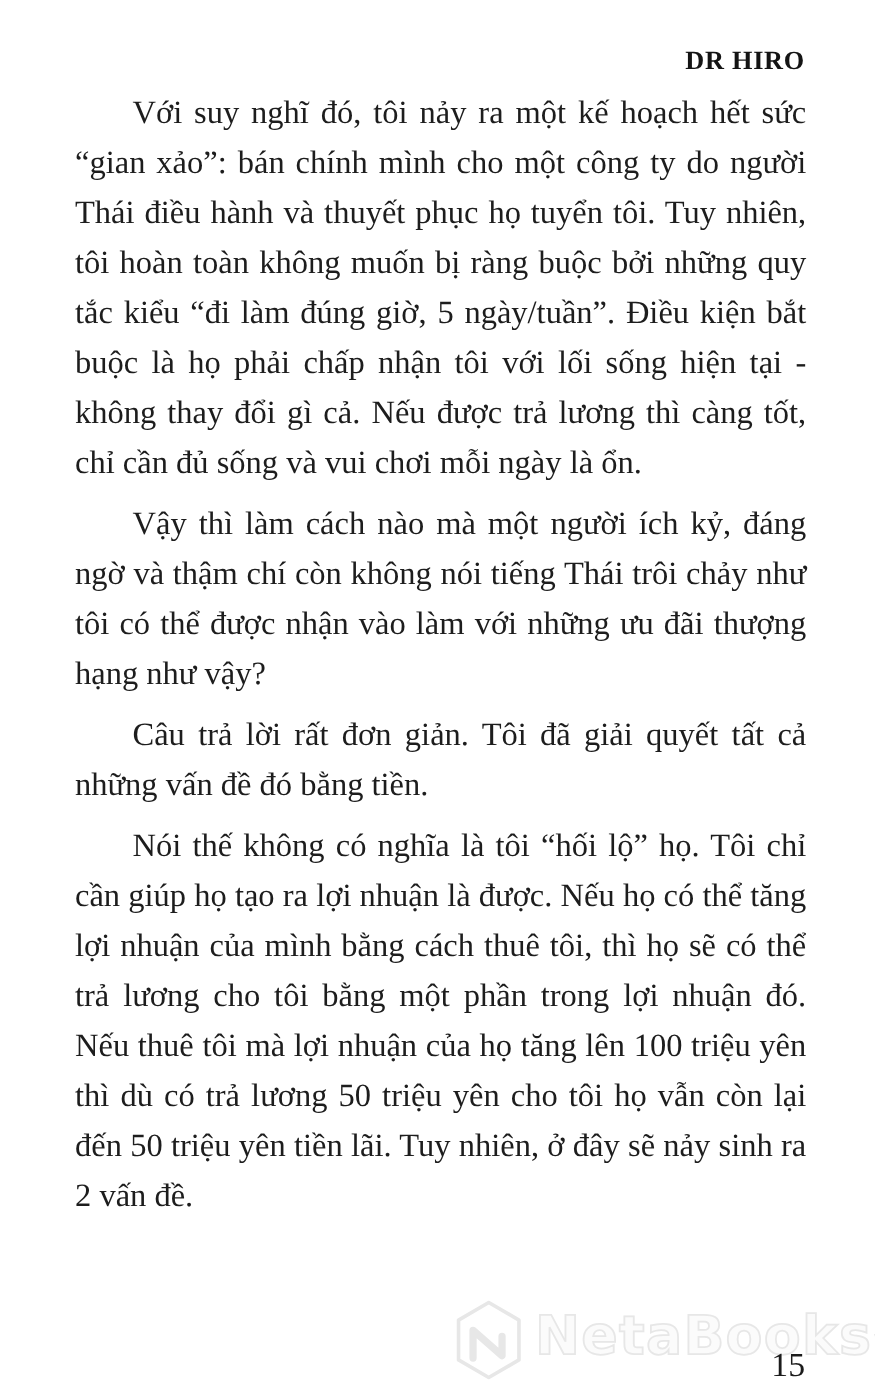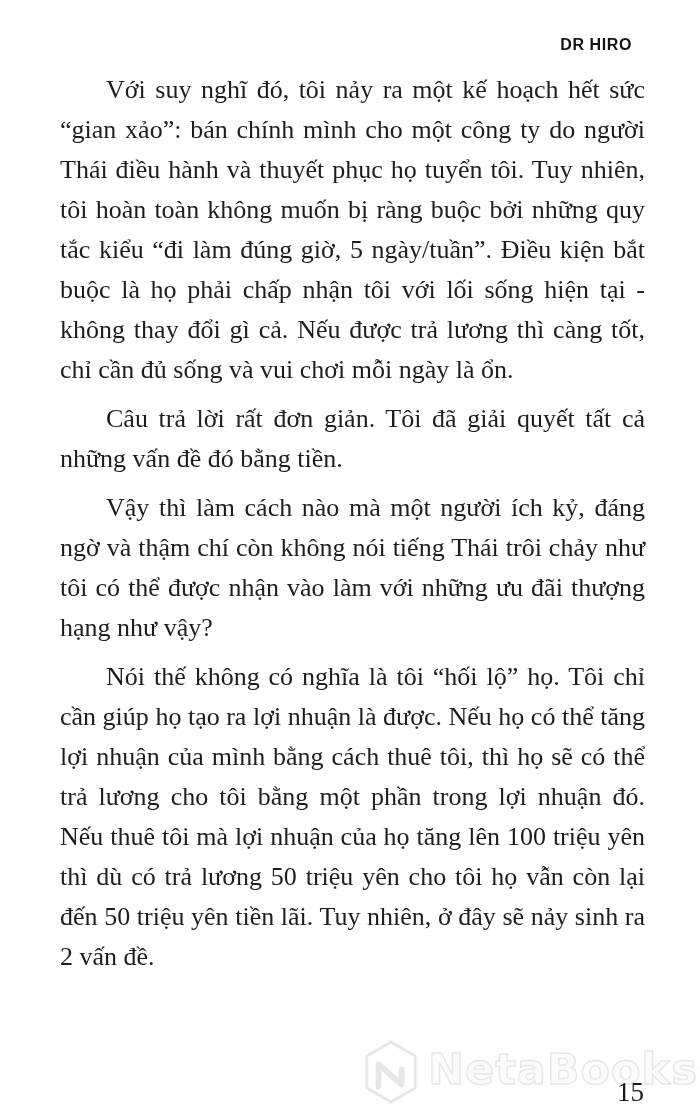--- a/index.html
+++ b/index.html
@@ -7,24 +7,24 @@
     position: relative;
     width: 700px;
     height: 1120px;
     background: #ffffff;
     overflow: hidden;
     font-family: "Liberation Serif", "DejaVu Serif", serif;
   }
   .running-head {
     position: absolute;
     top: 36px;
-    right: 68px;
-    font-family: Liberation Sans, sans-serif;
+    right: 56px;
+    font-family: Liberation Serif, serif;
     font-weight: 700;
-    font-size: 16px;
+    font-size: 21px;
     letter-spacing: 0.6px;
     color: #141414;
   }
   .body-text {
     position: absolute;
     left: 60px;
     top: 70px;
     width: 585px;
     color: #1d1d1d;
     font-size: 26px;
@@ -81,22 +81,22 @@
 </style>
 </head>
 <body>
 
 <div class="page">
 
   <div class="running-head">DR HIRO</div>
 
   <div class="body-text">
     <p>Với suy nghĩ đó, tôi nảy ra một kế hoạch hết sức “gian xảo”: bán chính mình cho một công ty do người Thái điều hành và thuyết phục họ tuyển tôi. Tuy nhiên, tôi hoàn toàn không muốn bị ràng buộc bởi những quy tắc kiểu “đi làm đúng giờ, 5 ngày/tuần”. Điều kiện bắt buộc là họ phải chấp nhận tôi với lối sống hiện tại - không thay đổi gì cả. Nếu được trả lương thì càng tốt, chỉ cần đủ sống và vui chơi mỗi ngày là ổn.</p>
+    <p>Vậy thì làm cách nào mà một người ích kỷ, đáng ngờ và thậm chí còn không nói tiếng Thái trôi chảy như tôi có thể được nhận vào làm với những ưu đãi thượng hạng như vậy?</p>
     <p>Câu trả lời rất đơn giản. Tôi đã giải quyết tất cả những vấn đề đó bằng tiền.</p>
-    <p>Vậy thì làm cách nào mà một người ích kỷ, đáng ngờ và thậm chí còn không nói tiếng Thái trôi chảy như tôi có thể được nhận vào làm với những ưu đãi thượng hạng như vậy?</p>
     <p>Nói thế không có nghĩa là tôi “hối lộ” họ. Tôi chỉ cần giúp họ tạo ra lợi nhuận là được. Nếu họ có thể tăng lợi nhuận của mình bằng cách thuê tôi, thì họ sẽ có thể trả lương cho tôi bằng một phần trong lợi nhuận đó. Nếu thuê tôi mà lợi nhuận của họ tăng lên 100 triệu yên thì dù có trả lương 50 triệu yên cho tôi họ vẫn còn lại đến 50 triệu yên tiền lãi. Tuy nhiên, ở đây sẽ nảy sinh ra 2 vấn đề.</p>
   </div>
 
   <div class="footer-area">
 
     <div class="watermark">
       <svg class="wm-logo" width="58" height="66" viewBox="0 0 60 68" xmlns="http://www.w3.org/2000/svg">
         <polygon points="30,3 55,17.5 55,50.5 30,65 5,50.5 5,17.5" fill="none" stroke="#e7e7e7" stroke-width="3" stroke-linejoin="round"></polygon>
         <path d="M17 49 L17 26 L41 47 L41 31" fill="none" stroke="#e7e7e7" stroke-width="6" stroke-linecap="round" stroke-linejoin="round"></path>
       </svg>

